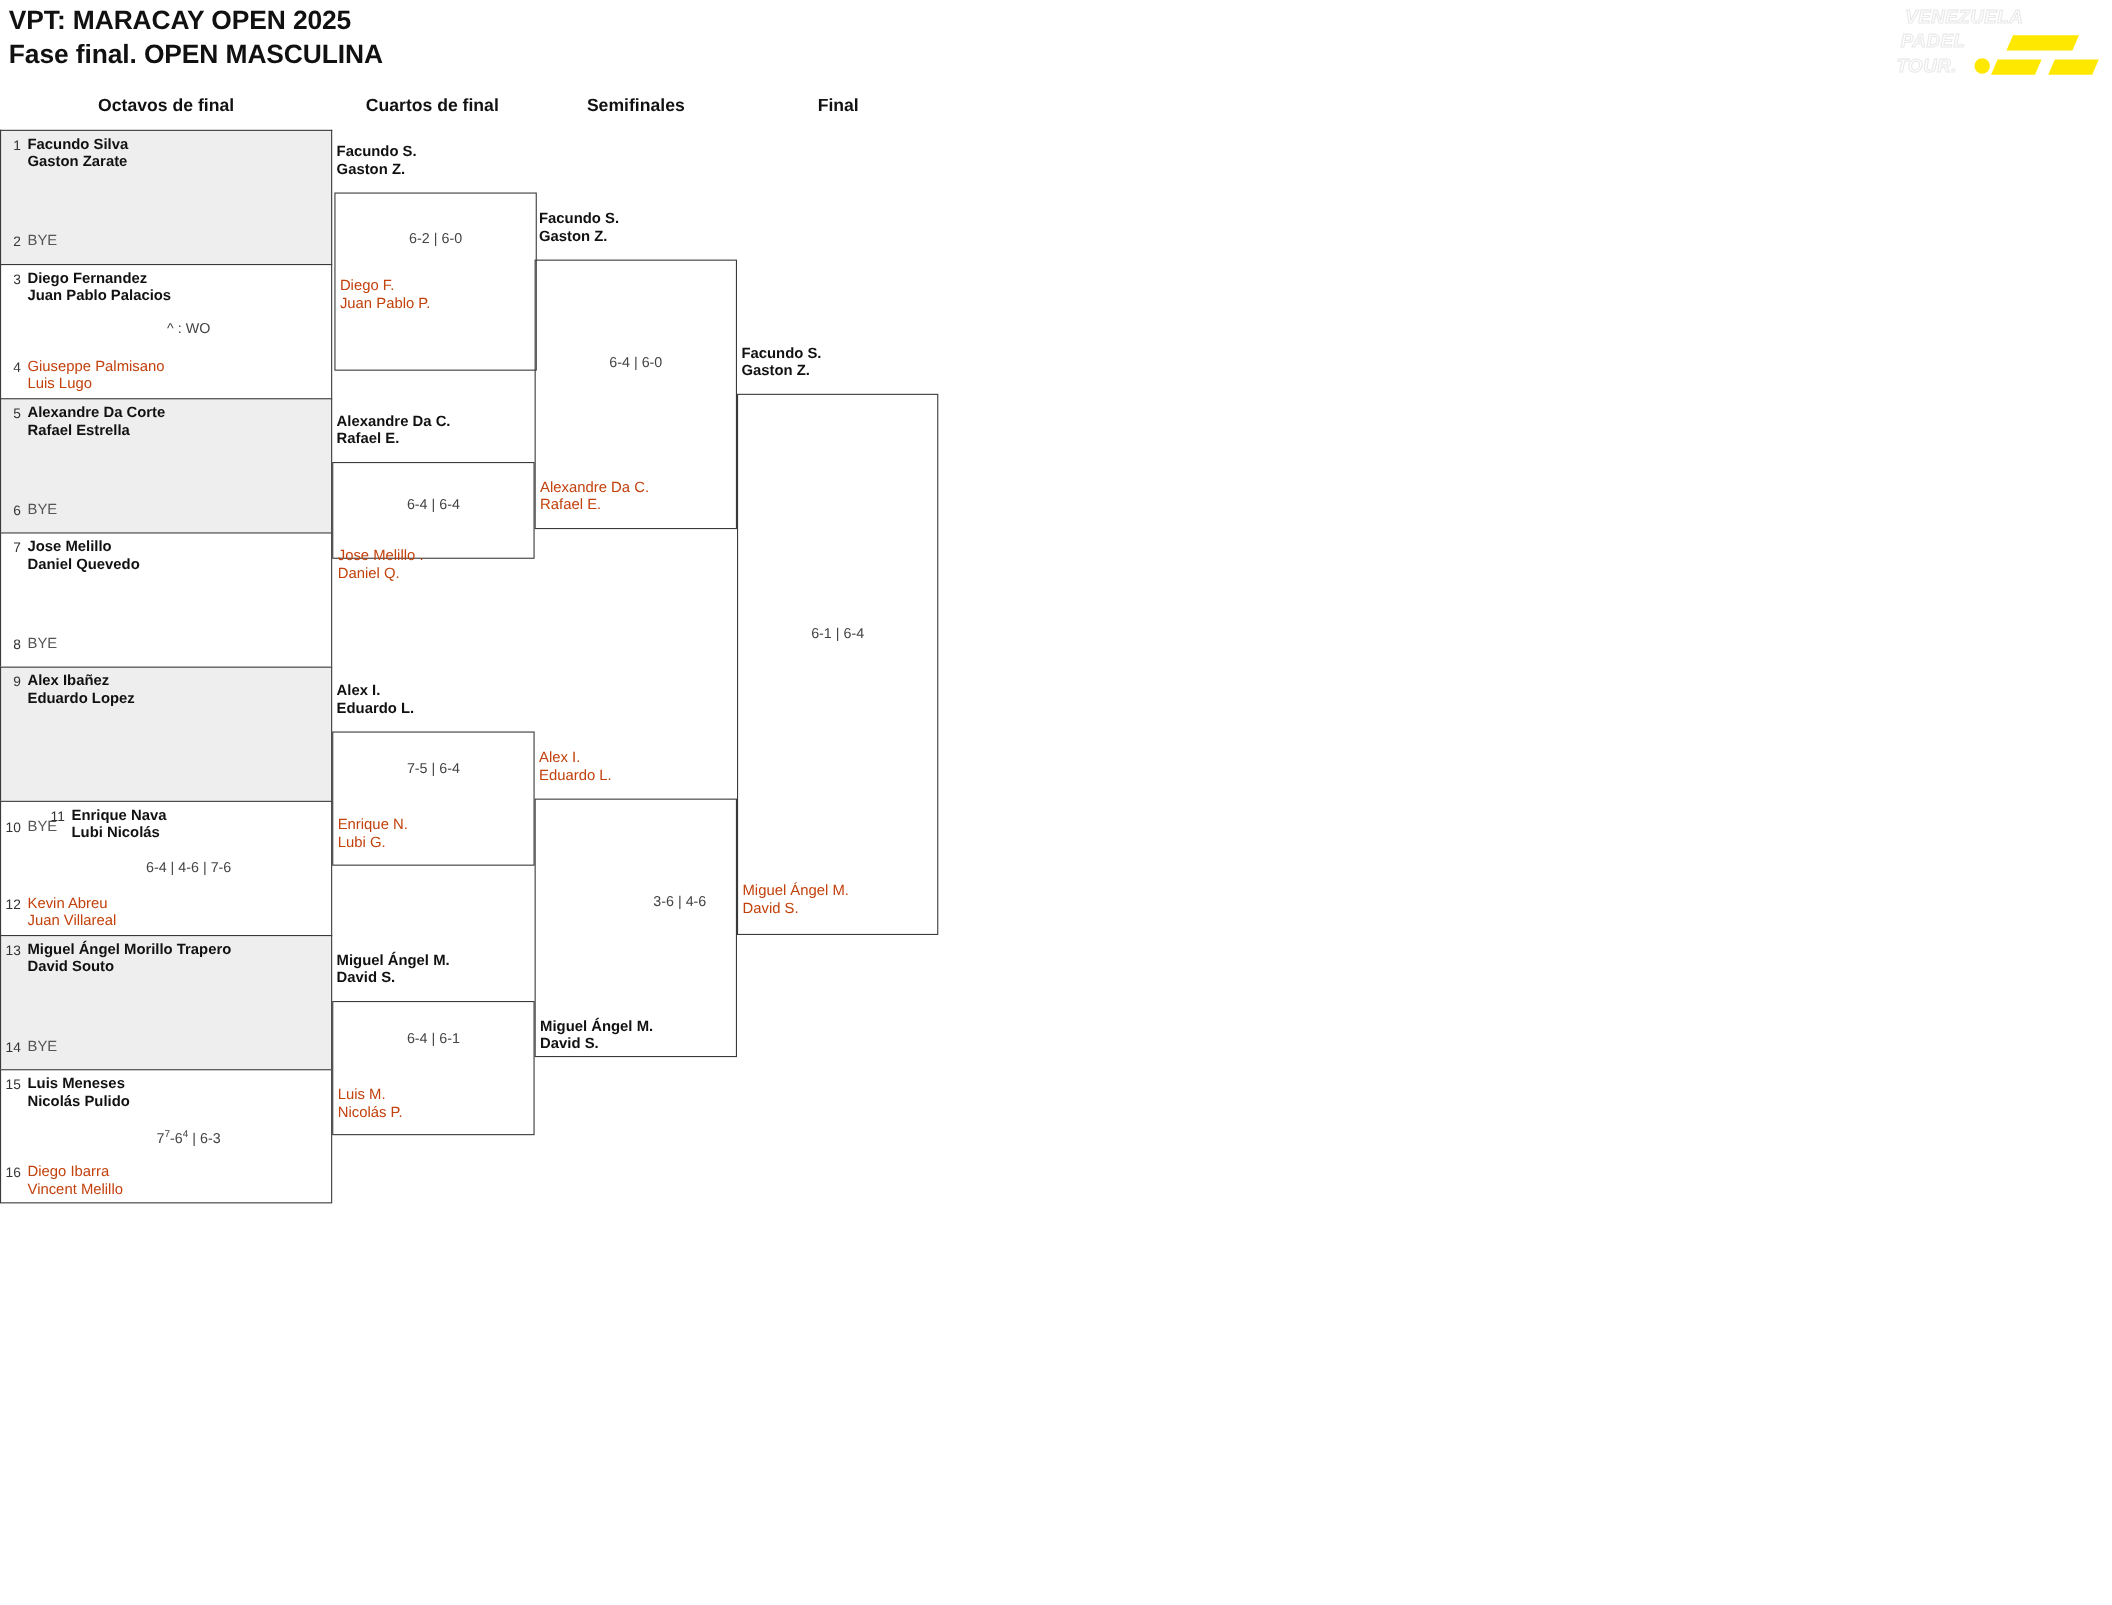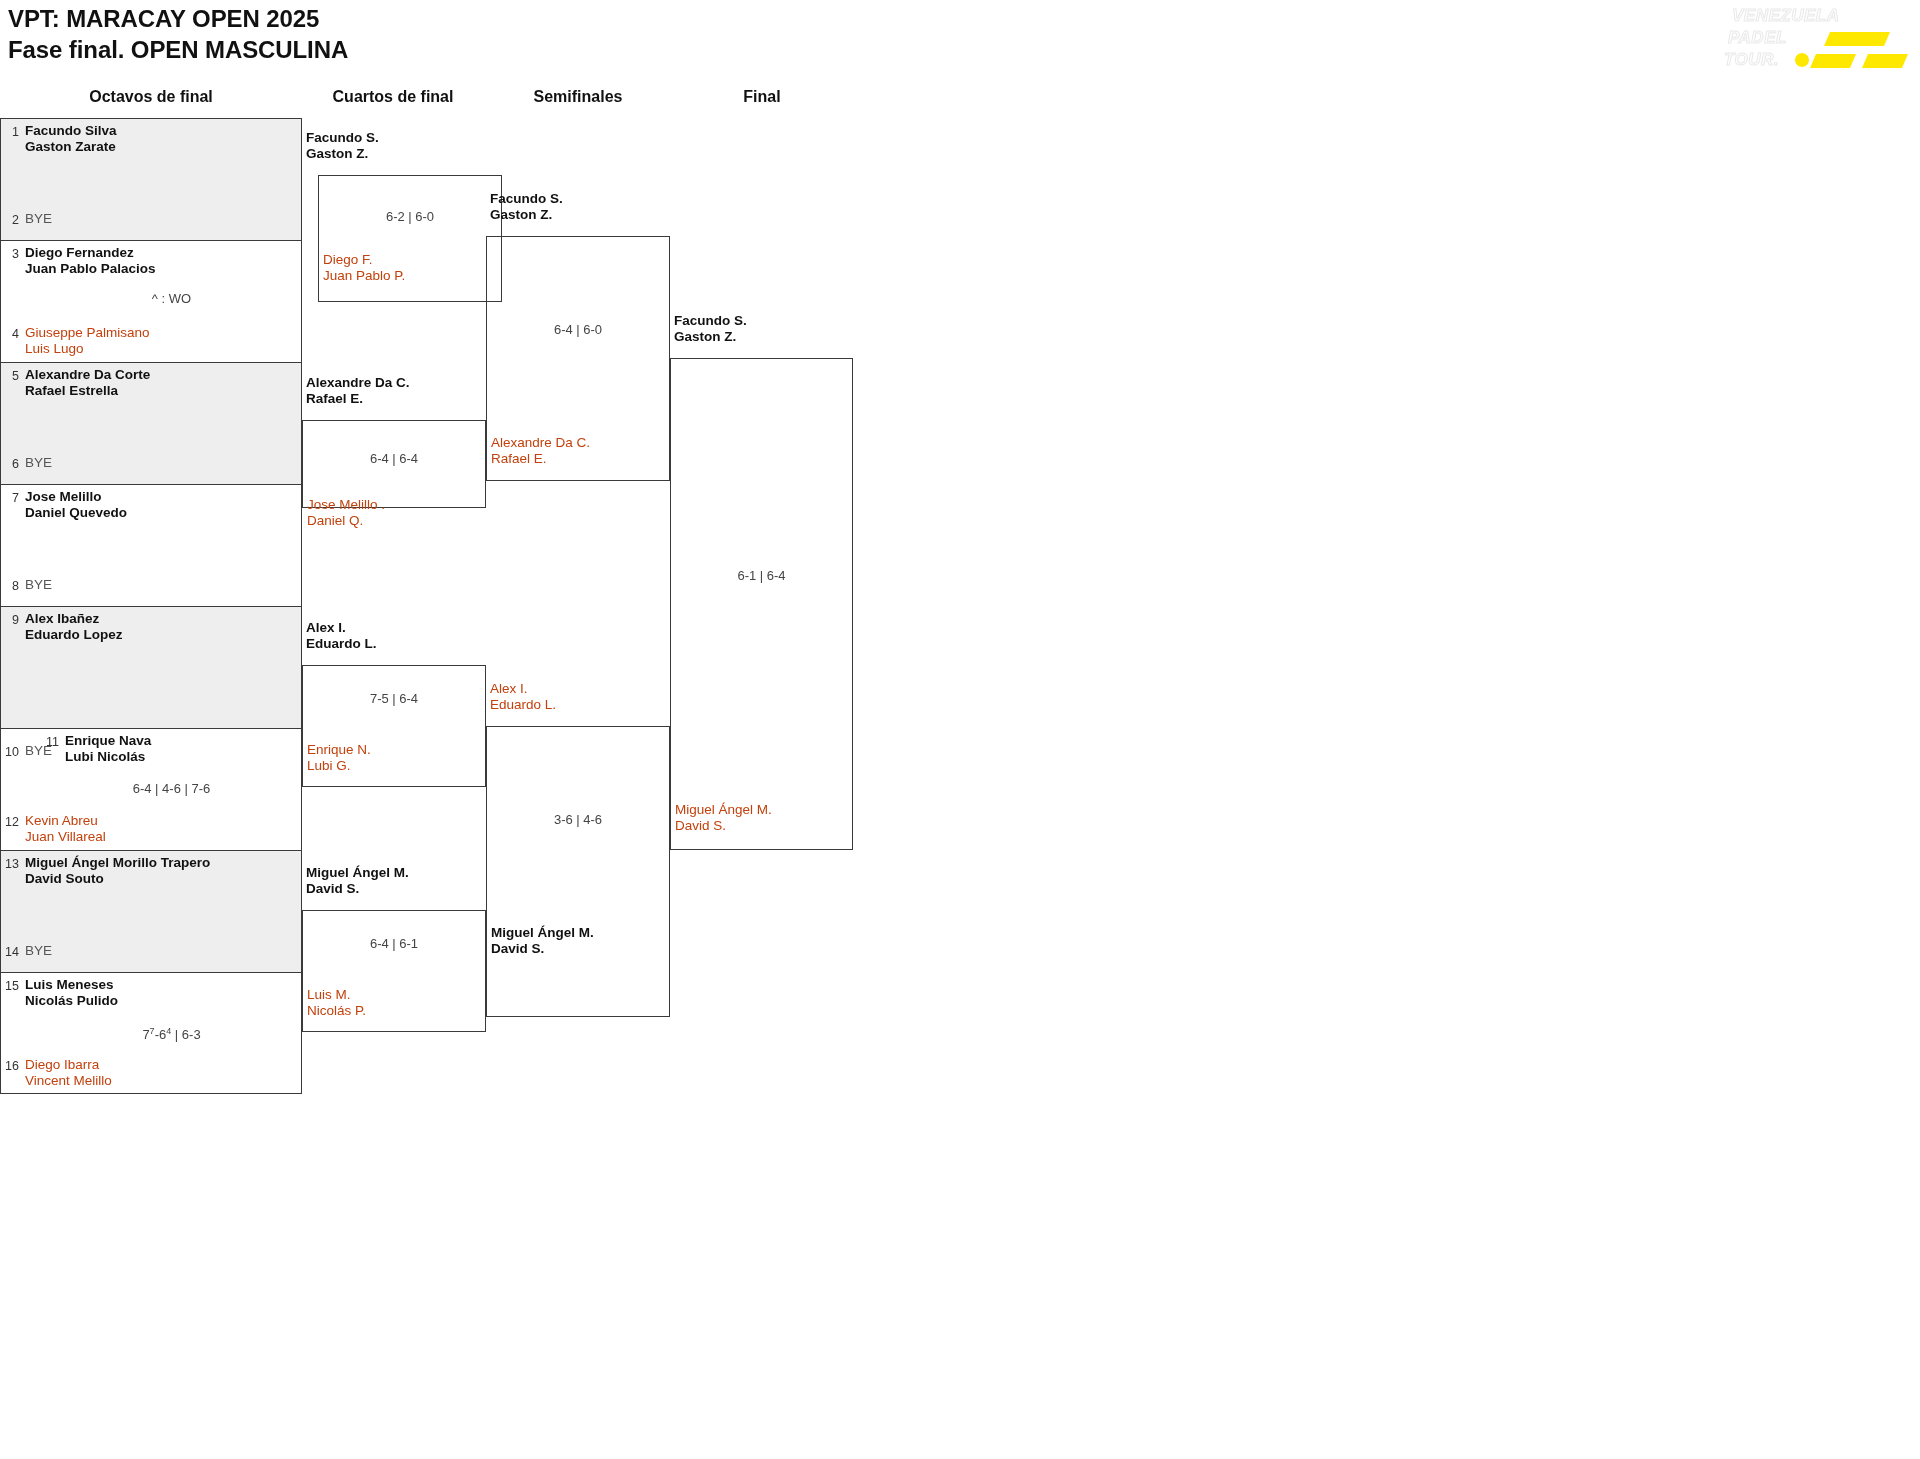--- a/index.html
+++ b/index.html
@@ -230,21 +230,21 @@
     </div>
   </div>
   <div class="r1score" style="top:1026px;">
     <span>7</span><sup>7</sup><span>-</span><span>6</span><sup>4</sup><span> | 6-3</span>
   </div>
 
   <div class="nlabel" style="left:306px; top:130px;">
     <span class="ln win">Facundo S.</span>
     <span class="ln win">Gaston Z.</span>
   </div>
-  <div class="mbox" style="left:318px; top:175px; width:184px; height:127px;">
+  <div class="mbox" style="left:304px; top:175px; width:184px; height:162px;">
     <div class="mscore" style="top:33px;">6-2 | 6-0</div>
     <div class="nlabel" style="left:4px; top:76px;">
       <span class="ln los">Diego F.</span>
       <span class="ln los">Juan Pablo P.</span>
     </div>
   </div>
 
   <div class="nlabel" style="left:306px; top:375px;">
     <span class="ln win">Alexandre Da C.</span>
     <span class="ln win">Rafael E.</span>
@@ -290,21 +290,21 @@
     <div class="nlabel" style="left:4px; top:198px;">
       <span class="ln los">Alexandre Da C.</span>
       <span class="ln los">Rafael E.</span>
     </div>
   </div>
 
   <div class="nlabel" style="left:490px; top:681px;">
     <span class="ln los">Alex I.</span>
     <span class="ln los">Eduardo L.</span>
   </div>
-  <div class="mbox" style="left:486px; top:726px; width:184px; height:291px;">
+  <div class="mbox" style="left:486px; top:726px; width:184px; height:235px;padding-left:40px;">
     <div class="mscore" style="top:85px;">3-6 | 4-6</div>
     <div class="nlabel" style="left:4px; top:198px;">
       <span class="ln win">Miguel Ángel M.</span>
       <span class="ln win">David S.</span>
     </div>
   </div>
 
   <div class="nlabel" style="left:674px; top:313px;">
     <span class="ln win">Facundo S.</span>
     <span class="ln win">Gaston Z.</span>

